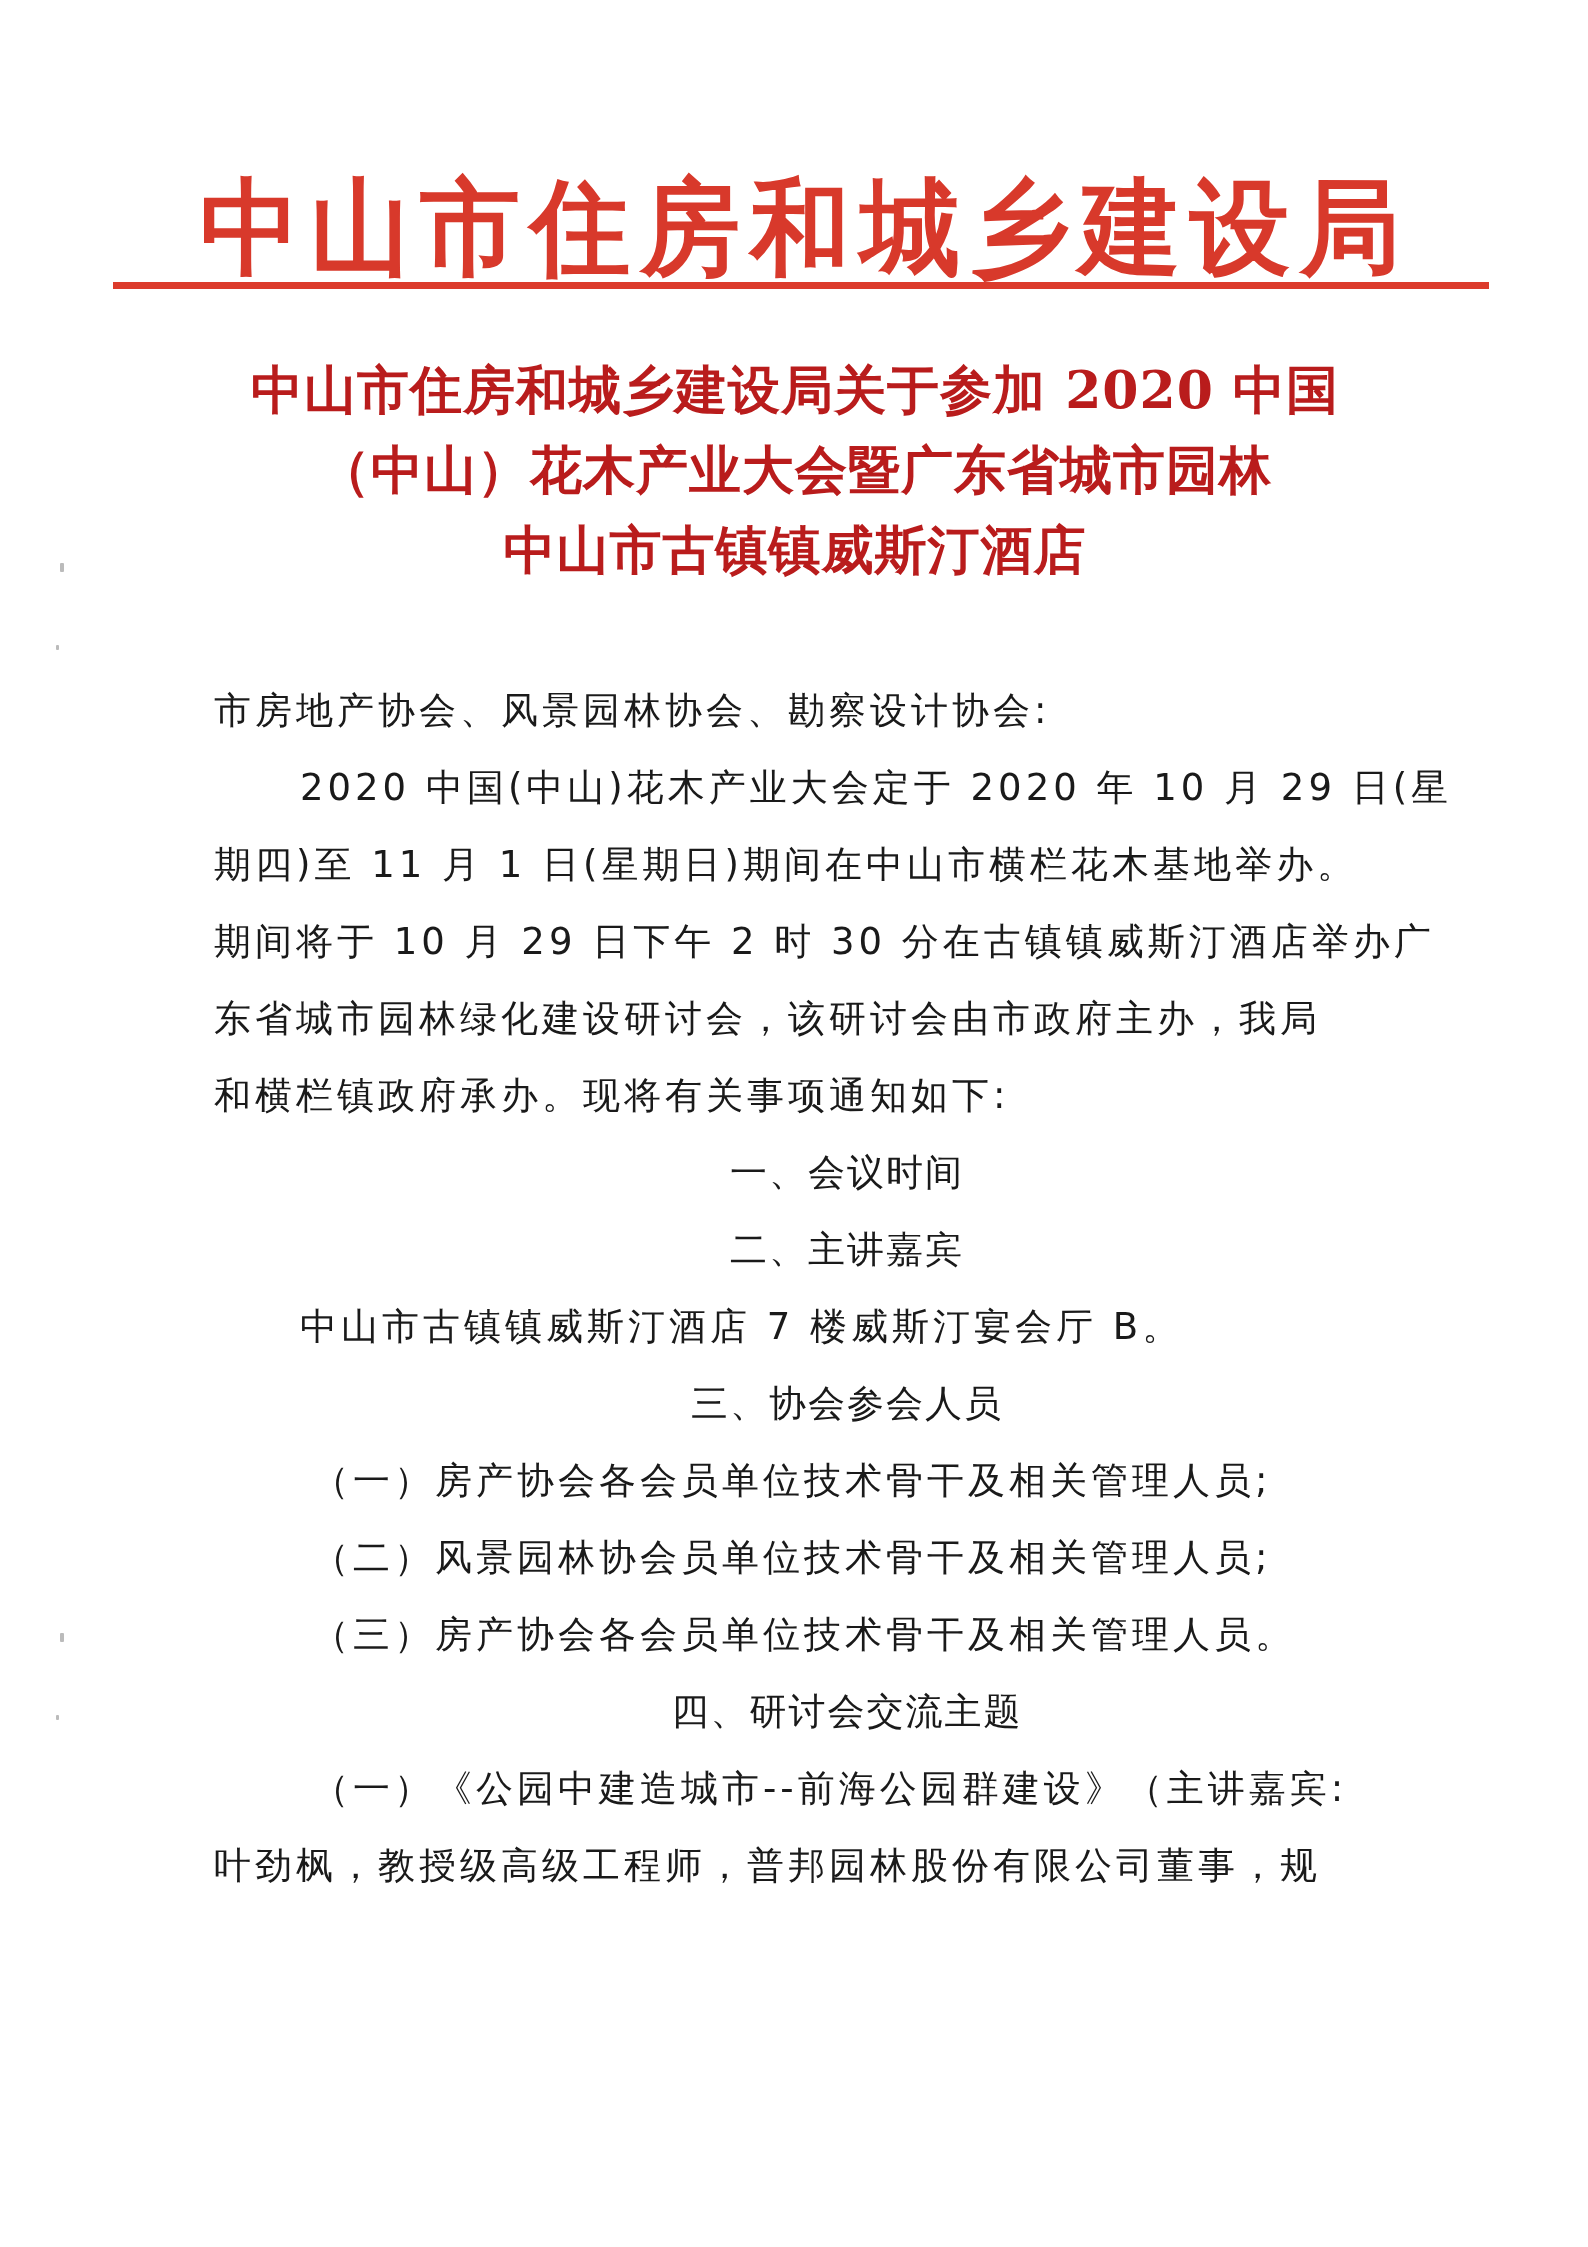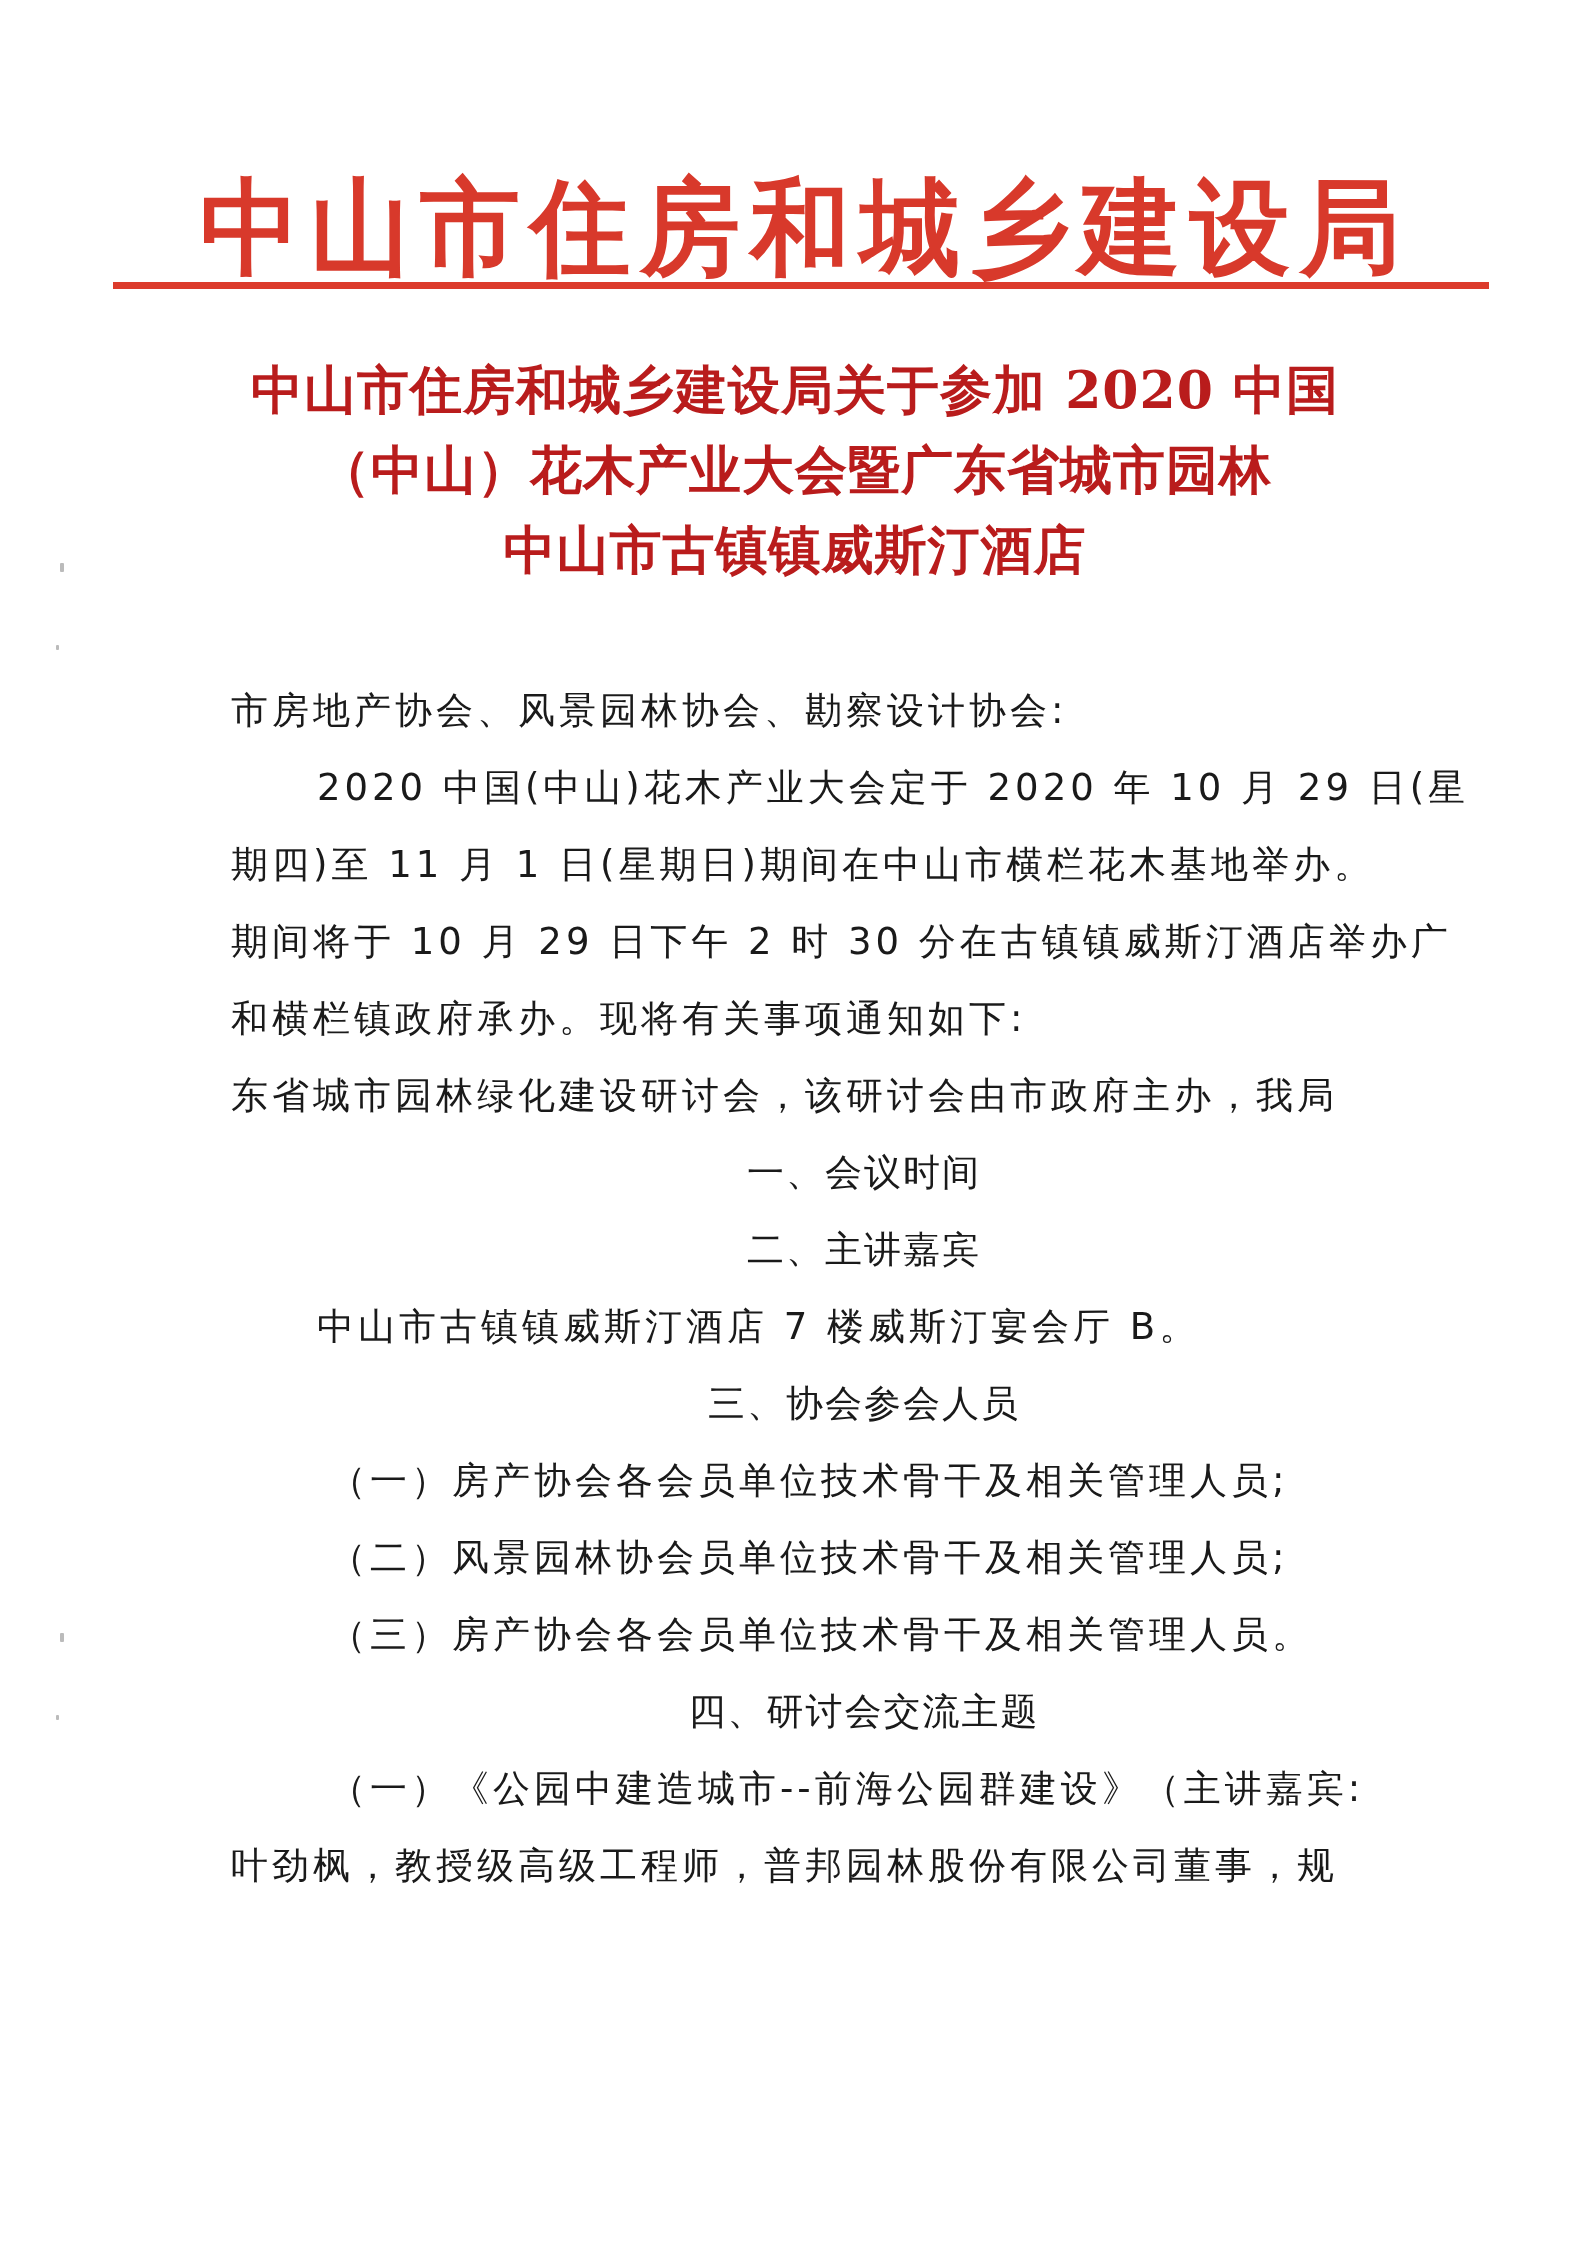--- a/index.html
+++ b/index.html
@@ -17,21 +17,21 @@
     background: #dc3b2c;
   }
   .title {
     position: absolute; left: 150px; top: 350px; width: 1290px;
     text-align: center; color: #b91c1c;
     font-family: "DejaVu Serif", "Liberation Serif", serif; font-weight: bold;
     font-size: 52px; line-height: 80px; letter-spacing: 1px;
   }
   .title div { white-space: nowrap; }
   .body {
-    position: absolute; left: 231px; top: 672px; width: 1180px;
+    position: absolute; left: 214px; top: 672px; width: 1180px;
     color: #1a1a1a; font-family: "DejaVu Sans", "Liberation Sans", sans-serif;
     font-size: 37px; line-height: 77px; letter-spacing: 4px;
   }
   .line { white-space: nowrap; height: 77px; }
   .indent { padding-left: 86px; }
   .heading { font-weight: normal; letter-spacing: 2px; text-align: center; }
   .subitem { padding-left: 98px; }
   .speck { position: absolute; width: 4px; height: 9px; background: #bbb; border-radius: 1px; }
 </style>
 </head>
@@ -60,22 +60,22 @@
     <div>（中山）花木产业大会暨广东省城市园林</div>
     <div>中山市古镇镇威斯汀酒店</div>
   </div>
 
   <div class="body">
     <div class="line">市房地产协会、风景园林协会、勘察设计协会:</div>
 
     <div class="line indent">2020 中国(中山)花木产业大会定于 2020 年 10 月 29 日(星</div>
     <div class="line">期四)至 11 月 1 日(星期日)期间在中山市横栏花木基地举办。</div>
     <div class="line">期间将于 10 月 29 日下午 2 时 30 分在古镇镇威斯汀酒店举办广</div>
+    <div class="line">东省城市园林绿化建设研讨会，该研讨会由市政府主办，我局</div>
     <div class="line">和横栏镇政府承办。现将有关事项通知如下:</div>
-    <div class="line">东省城市园林绿化建设研讨会，该研讨会由市政府主办，我局</div>
 
     <div class="line indent heading">一、会议时间</div>
 
     <div class="line indent heading">二、主讲嘉宾</div>
     <div class="line indent">中山市古镇镇威斯汀酒店 7 楼威斯汀宴会厅 B。</div>
 
     <div class="line indent heading">三、协会参会人员</div>
     <div class="line subitem">（一）房产协会各会员单位技术骨干及相关管理人员;</div>
     <div class="line subitem">（二）风景园林协会员单位技术骨干及相关管理人员;</div>
     <div class="line subitem">（三）房产协会各会员单位技术骨干及相关管理人员。</div>

